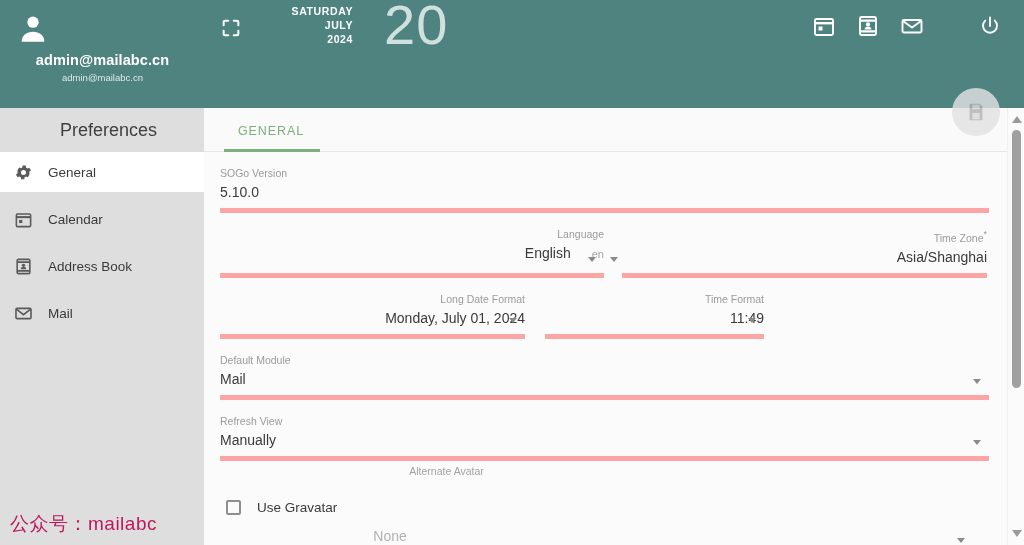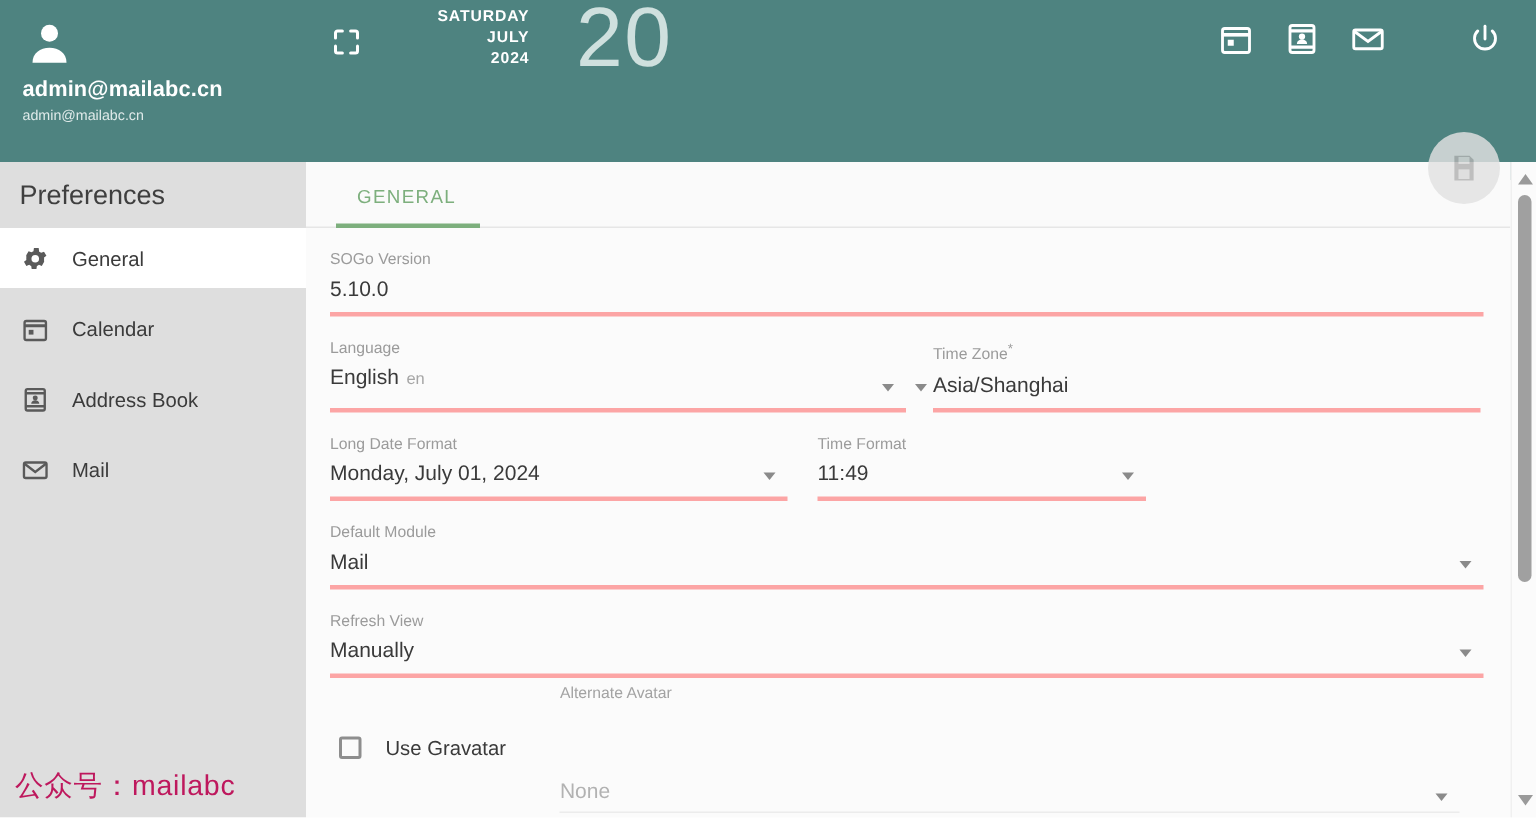--- a/index.html
+++ b/index.html
@@ -12,20 +12,21 @@
   }
 
   
   .app { position: relative; width: 1024px; height: 545px; }
 
   
   .sidebar {
     position: absolute; left: 0; top: 0;
     width: 204px; height: 545px;
     background: #dedede;
+    text-align: center;
   }
   .user-panel {
     height: 108px;
     background: #4e8380;
     padding: 8px 14px 0 14px;
     position: relative;
   }
   .avatar-icon { width: 34px; height: 34px; margin: 4px 0 6px 2px; display: block; }
   .user-primary {
     color: #ffffff;
@@ -169,46 +170,46 @@
     content: "";
     position: absolute;
     left: 0; right: 0; bottom: 0;
     height: 2.5px;
     background: #7daf7d;
   }
 
   .form {
     padding: 0 18px 0 16px;
   }
-  .row { display: flex; }
+  .row { display: flex; text-align: right; }
 
   .field {
     position: relative;
     padding-top: 14px;
     padding-bottom: 6px;
-    border-bottom: 3px solid #fca5a5;
+    border-bottom: 5px solid #fca5a5;
     margin-right: 0;
   }
   .field .f-label {
     font-size: 10.5px;
     color: #9b9b9b;
     line-height: 14px;
     margin-bottom: 2px;
     white-space: nowrap;
   }
   .field .f-value {
     font-size: 14px;
     color: #3a3a3a;
     line-height: 20px;
     white-space: nowrap;
   }
   .field .f-value .f-sub {
     font-size: 11px;
     color: #a6a6a6;
-    margin-left: 5px;
+    margin-left: 21px;
   }
   .caret {
     position: absolute;
     right: 8px; bottom: 11px;
     width: 0; height: 0;
     border-left: 4.5px solid transparent;
     border-right: 4.5px solid transparent;
     border-top: 5px solid #8a8a8a;
   }
   .caret-left {
@@ -249,21 +250,21 @@
     color: #3a3a3a;
     white-space: nowrap;
   }
   .avatar-field {
     position: relative;
     margin-left: 36px;
     width: 600px;
     padding-bottom: 4px;
     border-bottom: 1px solid #ececec;
   }
-  .avatar-field .f-label { font-size: 10.5px; color: #a3a3a3; line-height: 14px; }
+  .avatar-field .f-label { font-size: 10.5px; color: #a3a3a3; line-height: 14px; margin-left: 36px; }
   .avatar-field .f-value { font-size: 14px; color: #b2b2b2; line-height: 20px; }
 
   
   .scrollbar {
     position: absolute;
     right: 0; top: 108px;
     width: 17px; height: 437px;
     background: #fbfbfb;
     border-left: 1px solid #f0f0f0;
     z-index: 30;

